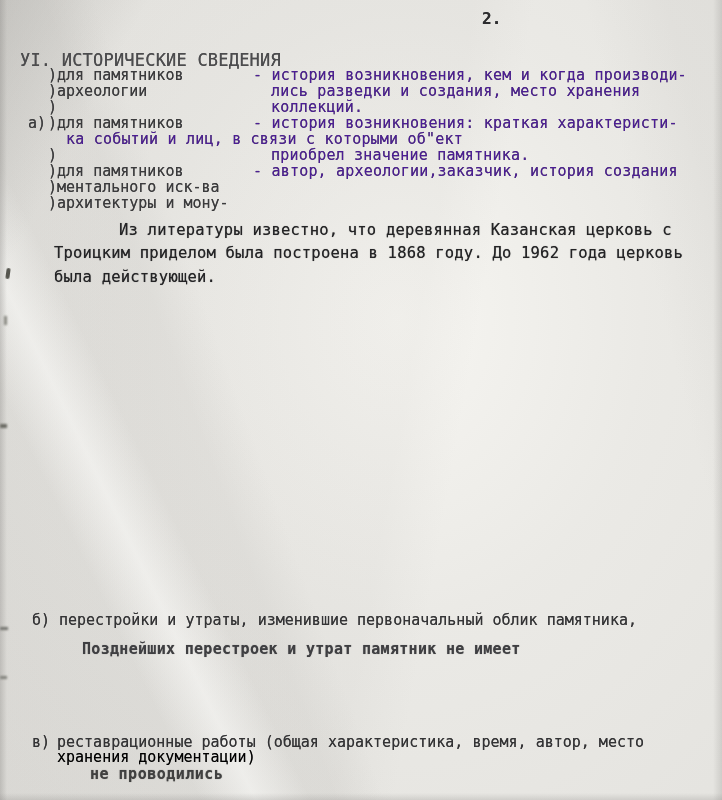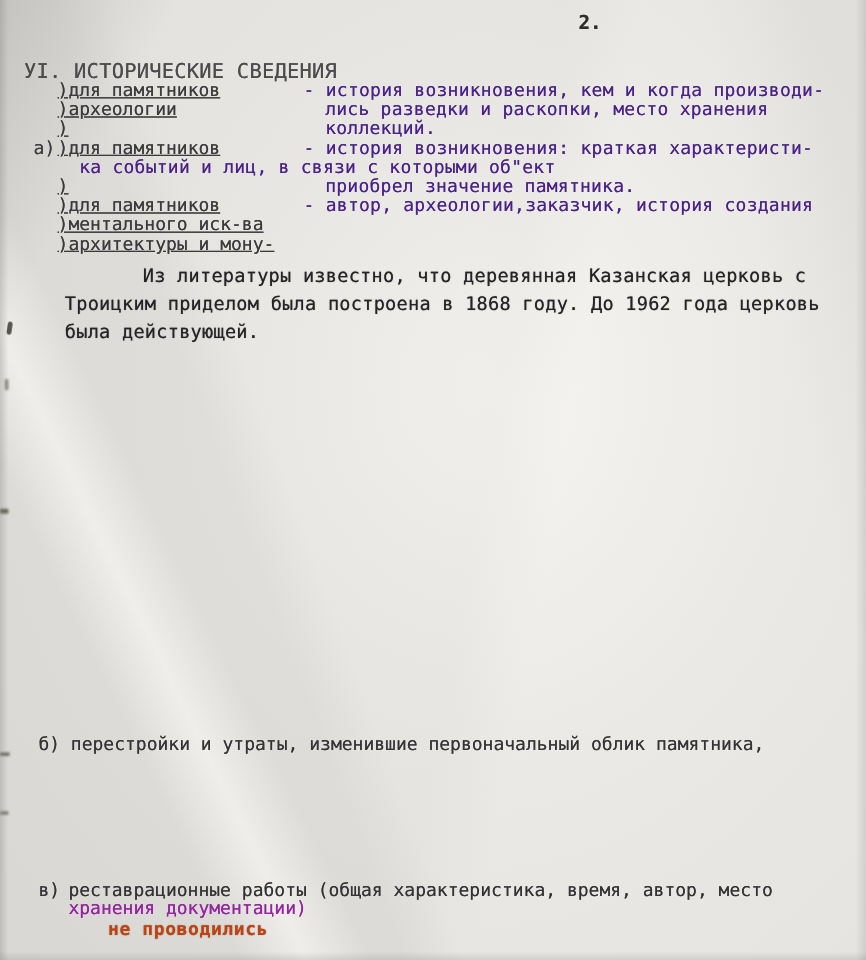--- a/index.html
+++ b/index.html
@@ -45,42 +45,42 @@
     position: absolute; left: 20px; top: 50px;
     font-size: 17px; font-weight: normal; letter-spacing: 0.2px;
     color: #4c4c4e; white-space: pre;
   }
   .def-list {
     position: absolute; left: 28px; top: 67px; width: 686px;
     font-size: 15px; line-height: 16px;
   }
   .dl-row { display: flex; white-space: pre; }
   .dl-row .marker { flex: 0 0 20px; width: 20px; color: #3d3d3f; }
-  .dl-row .left   { flex: 0 0 205px; width: 205px; color: #3b3b3d; text-decoration: underline; }
+  .dl-row .left   { flex: 0 0 205px; width: 205px; color: #3b3b3d; }
   .dl-row .right  { flex: 1; letter-spacing: 0.2px; color: #4c1d95; }
   .dl-row .right.cont { padding-left: 18px; }
 
   .literature {
     position: absolute; left: 54px; top: 219px; width: 655px;
     font-size: 15.5px; font-weight: normal; line-height: 23.4px;
     letter-spacing: 0.2px; color: #242426;
     text-shadow: 0 0 0.7px rgba(25,25,25,0.7);
   }
   .literature .indent { padding-left: 65px; }
 
   .sec-line { position: absolute; font-size: 15px; white-space: pre; display: flex; }
   .sec-line .sec-marker { display: inline-block; }
   #b-label  { left: 32px; top: 611px; color: #343436; }
   #b-label .sec-marker { width: 27px; }
   #b-answer { left: 82px; top: 640px; font-weight: bold; letter-spacing: 0.3px; color: #3f3f42;
               text-shadow: 0 0 0.8px rgba(50,50,50,0.6); }
   #v-line1  { left: 32px; top: 733px; color: #333335; }
   #v-line1 .sec-marker { width: 25px; }
-  #v-line2  { left: 57px; top: 748px; color: #a21caf; }
-  #v-answer { left: 90px; top: 765px; font-weight: bold; letter-spacing: 0.5px; color: #c2410c;
+  #v-line2  { left: 57px; top: 748px; color: #000000; }
+  #v-answer { left: 90px; top: 765px; font-weight: bold; letter-spacing: 0.5px; color: #404040;
               text-shadow: 0 0 1px rgba(80,80,76,0.7); }
 </style>
 </head>
 <body>
 
 <div class="paper">
 
   <div class="artifact a1"></div>
   <div class="artifact a2"></div>
   <div class="artifact a3"></div>
@@ -93,21 +93,21 @@
 
   <div class="def-list">
     <div class="dl-row">
       <span class="marker scan-ink"></span>
       <span class="left scan-ink">)для памятников</span>
       <span class="right scan-ink">- история возникновения, кем и когда производи-</span>
     </div>
     <div class="dl-row">
       <span class="marker scan-ink"></span>
       <span class="left scan-ink">)археологии</span>
-      <span class="right cont scan-ink">лись разведки и раскопки, место хранения</span>
+      <span class="right cont scan-ink">лись разведки и создания, место хранения</span>
     </div>
     <div class="dl-row">
       <span class="marker scan-ink"></span>
       <span class="left scan-ink">)</span>
       <span class="right cont scan-ink">коллекций.</span>
     </div>
     <div class="dl-row">
       <span class="marker scan-ink">а)</span>
       <span class="left scan-ink">)для памятников</span>
       <span class="right scan-ink">- история возникновения: краткая характеристи-</span>
@@ -141,20 +141,21 @@
   <div class="literature">
     <div class="indent">Из литературы известно, что деревянная Казанская церковь с</div>
     <div>Троицким приделом была построена в 1868 году. До 1962 года церковь</div>
     <div>была действующей.</div>
   </div>
 
   <div class="sec-line scan-ink" id="b-label">
     <span class="sec-marker">б)</span>
     <span>перестройки и утраты, изменившие первоначальный облик памятника,</span>
   </div>
+  <div class="sec-line" id="b-answer">Позднейших перестроек и утрат памятник не имеет</div>
 
   <div class="sec-line scan-ink" id="v-line1">
     <span class="sec-marker">в)</span>
     <span>реставрационные работы (общая характеристика, время, автор, место</span>
   </div>
   <div class="sec-line scan-ink" id="v-line2">хранения документации)</div>
   <div class="sec-line" id="v-answer">не проводились</div>
 
 </div>
 

